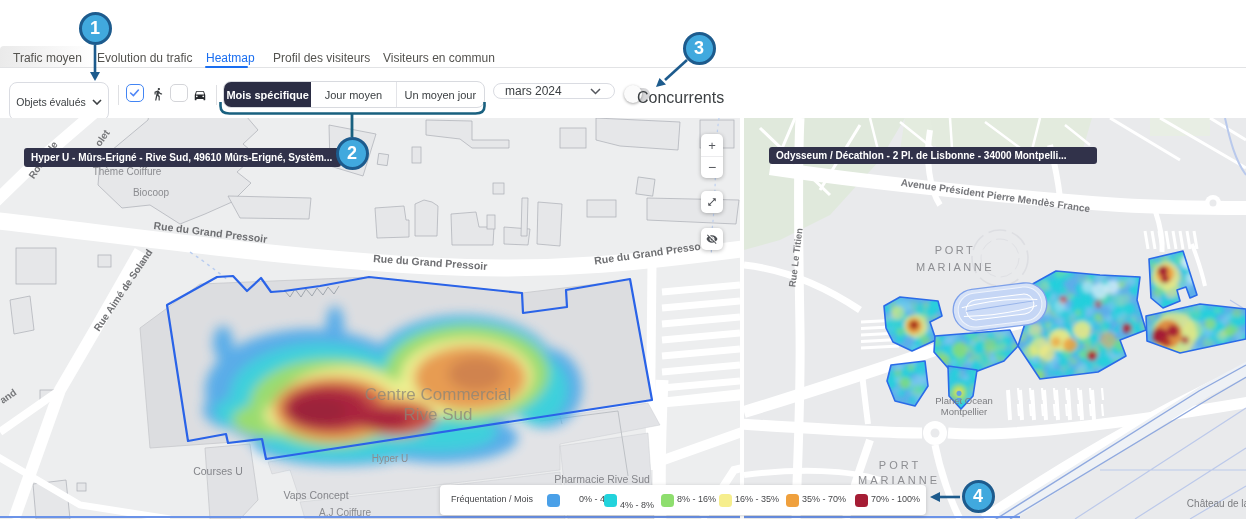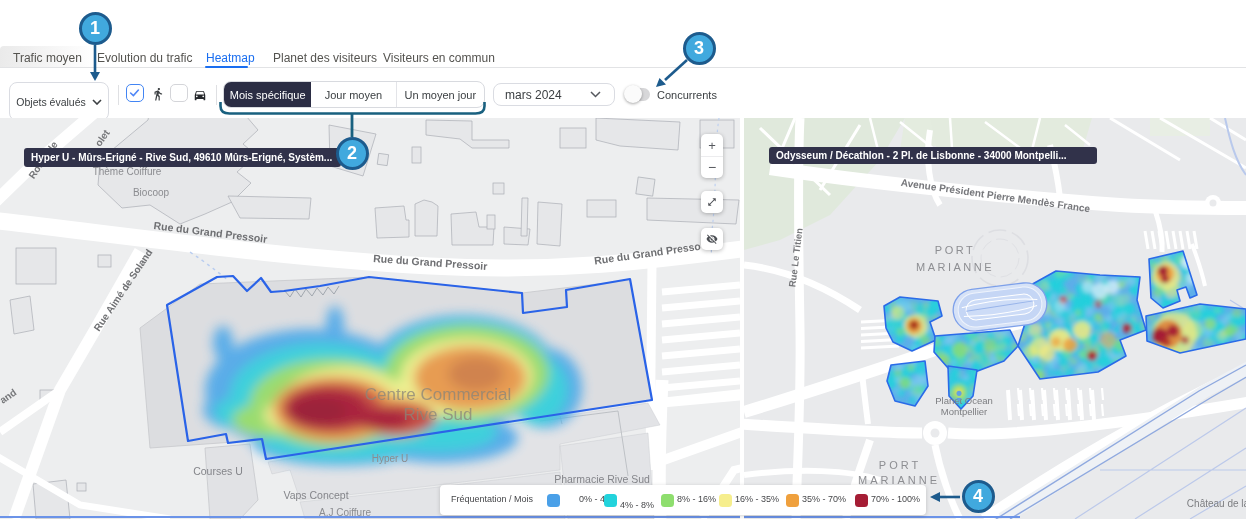--- a/index.html
+++ b/index.html
@@ -4,34 +4,34 @@
 body{width:1246px;height:519px;background:#fff;font-family:"Liberation Sans",sans-serif;overflow:hidden;position:relative;}
 .abs{position:absolute;}
 
 .tab{position:absolute;top:51px;font-size:12px;color:#54534f;white-space:nowrap;}
 .tab.active{color:#1a6ef0;}
 
 .btn{position:absolute;background:#fff;border:1px solid #dadce2;border-radius:8px;font-size:10.5px;color:#3c4043;display:flex;align-items:center;justify-content:center;box-sizing:border-box;}
 .seg{position:absolute;top:81px;height:27px;display:flex;border:1px solid #d8dadf;border-radius:8px;overflow:hidden;box-sizing:border-box;background:#fff;}
 .seg div{display:flex;align-items:center;justify-content:center;font-size:11px;color:#3c4043;border-right:1px solid #e3e4e8;box-sizing:border-box;}
 .seg div:last-child{border-right:none;}
-.seg .on{background:#2b2d44;color:#fff;border-right:none;}
+.seg .on{background:#2b2d44;color:#fff;border-right:none;font-weight:bold;}
 .chk{position:absolute;top:84px;width:18px;height:18px;border-radius:5px;box-sizing:border-box;background:#fff;}
 .num{position:absolute;width:33px;height:33px;border-radius:50%;background:#41a9de;border:3px solid #1d5b8d;box-sizing:border-box;color:#fff;font-weight:bold;font-size:18px;display:flex;align-items:center;justify-content:center;z-index:50;}
 .maplabel{position:absolute;background:#31324a;color:#fff;font-size:10px;font-weight:bold;border-radius:3px;white-space:nowrap;overflow:hidden;z-index:8;display:flex;align-items:center;padding:8px 7px;box-sizing:border-box;}
 .legend{position:absolute;left:440px;top:485px;width:486px;height:30px;background:#fff;border-radius:4px;box-shadow:0 1px 4px rgba(0,0,0,.18);z-index:40;display:flex;align-items:center;font-size:9px;color:#46474a;}
 .legend .chip{width:13px;height:13px;border-radius:3.5px;display:inline-block;margin-right:4px;flex:none;}
 .mapbtn{position:absolute;background:#fff;border-radius:5px;box-shadow:0 1px 4px rgba(0,0,0,.28);z-index:9;display:flex;align-items:center;justify-content:center;}
 </style></head><body>
 <div class="abs" style="left:0;top:46px;width:95px;height:21px;background:linear-gradient(to right,#eaeaea,rgba(255,255,255,0));border-radius:4px 0 0 0"></div>
 <div class="abs" style="left:0;top:67px;width:1246px;height:1px;background:#e2e3e5"></div>
 <div class="tab" style="left:13px">Trafic moyen</div>
 <div class="tab" style="left:97px">Evolution du trafic</div>
 <div class="tab active" style="left:206px">Heatmap</div>
-<div class="tab" style="left:273px">Planet des visiteurs</div>
+<div class="tab" style="left:273px">Profil des visiteurs</div>
 <div class="tab" style="left:383px">Visiteurs en commun</div>
 <div class="abs" style="left:205px;top:65.5px;width:43px;height:2.5px;background:#1a6ef0;border-radius:2px"></div>
 <div class="btn" style="left:9px;top:82px;width:100px;height:39px">Objets évalués&nbsp;&nbsp;<svg width="10" height="6" viewBox="0 0 10 6">
       <path d="M1,1 L5,5 L9,1" stroke="#3c4043" stroke-width="1.6" fill="none"></path>
     </svg></div>
 <div class="abs" style="left:118px;top:85px;width:1px;height:20px;background:#dfe0e3"></div>
 <div class="chk" style="left:126px;border:1.6px solid #4285f4"><svg width="15" height="15" viewBox="0 0 15 15" style="margin:0">
       <path d="M3.6,8 L6.4,10.6 L11.4,5 " stroke="#4f86f7" stroke-width="1.6" fill="none" stroke-linecap="round"></path>
     </svg></div>
 <svg class="abs" style="left:151px;top:87px" width="14" height="14" viewBox="0 0 24 24">
@@ -40,26 +40,26 @@
 <div class="chk" style="left:170px;border:1.4px solid #d4d5d9"></div>
 <svg class="abs" style="left:193px;top:88px" width="14" height="14" viewBox="0 0 24 24">
     <path fill="#26282c" d="M18.92 6.01C18.72 5.42 18.16 5 17.5 5h-11c-.66 0-1.21.42-1.42 1.01L3 12v8c0 .55.45 1 1 1h1c.55 0 1-.45 1-1v-1h12v1c0 .55.45 1 1 1h1c.55 0 1-.45 1-1v-8l-2.08-5.99zM6.5 16c-.83 0-1.5-.67-1.5-1.5S5.67 13 6.5 13s1.5.67 1.5 1.5S7.33 16 6.5 16zm11 0c-.83 0-1.5-.67-1.5-1.5s.67-1.5 1.5-1.5 1.5.67 1.5 1.5-.67 1.5-1.5 1.5zM5 11l1.5-4.5h11L19 11H5z"></path>
   </svg>
 <div class="abs" style="left:216px;top:85px;width:1px;height:20px;background:#dfe0e3"></div>
 <div class="seg" style="left:223px;width:262px">
     <div class="on" style="width:88px">Mois spécifique</div>
     <div style="width:86px">Jour moyen</div>
     <div style="width:88px">Un moyen jour</div>
   </div>
-<div class="btn" style="left:493px;top:83px;width:122px;height:23px;justify-content:flex-start;padding-left:11px;font-size:12px">mars 2024<svg width="11" height="7" viewBox="0 0 11 7" style="position:absolute;right:13px">
+<div class="btn" style="left:493px;top:83px;width:122px;height:16px;justify-content:flex-start;padding-left:11px;font-size:12px">mars 2024<svg width="11" height="7" viewBox="0 0 11 7" style="position:absolute;right:13px">
       <path d="M1,1 L5.5,5.5 L10,1" stroke="#55585e" stroke-width="1.5" fill="none"></path>
     </svg></div>
 <div class="abs" style="left:626px;top:88px;width:24px;height:13px;border-radius:7px;background:#d7d7d9"></div>
 <div class="abs" style="left:624px;top:85px;width:18px;height:18px;border-radius:50%;background:#fbfbfb;box-shadow:0 1px 3px rgba(0,0,0,.35)"></div>
-<div class="abs" style="left:657px;top:89px;font-size:11px;color:#3c4043">Concurrents</div>
+<div class="abs" style="left:637px;top:89px;font-size:16px;color:#3c4043">Concurrents</div>
 <svg class="abs" style="left:0;top:118px" width="740" height="401" viewBox="0 118 740 401" xmlns="http://www.w3.org/2000/svg">
     <rect x="0" y="118" width="740" height="401" fill="#edeeef"></rect>
     <path d="M100,160 L148,120 L150,108 L235,103 L258,130 L243,144 L256,155 L237,172 L251,183 L232,202 L205,214 L180,224 L150,205 L122,208 L98,185 Z" fill="#e6e7e9" stroke="#aaadb5" stroke-width="0.7"></path>
     <path d="M228,196 L311,198 L309,219 L240,218 Z" fill="#e6e7e9" stroke="#aaadb5" stroke-width="0.7"></path>
     <path d="M329,125 L376,134 L363,176 L330,166 Z" fill="#e6e7e9" stroke="#aaadb5" stroke-width="0.7"></path>
     <rect x="378" y="154" width="10" height="11" fill="#e6e7e9" stroke="#aaadb5" stroke-width="0.7" transform="rotate(8 383 159)"></rect>
     <rect x="412" y="147" width="9" height="16" fill="#e6e7e9" stroke="#aaadb5" stroke-width="0.7"></rect>
     <path d="M426,120 L472,121 L472,140 L509,140 L509,148 L472,148 L460,139 L426,135 Z" fill="#e6e7e9" stroke="#aaadb5" stroke-width="0.7"></path>
     <rect x="493" y="183" width="11" height="11" fill="#e6e7e9" stroke="#aaadb5" stroke-width="0.7"></rect>
     <rect x="560" y="128" width="26" height="20" fill="#e6e7e9" stroke="#aaadb5" stroke-width="0.7"></rect>

